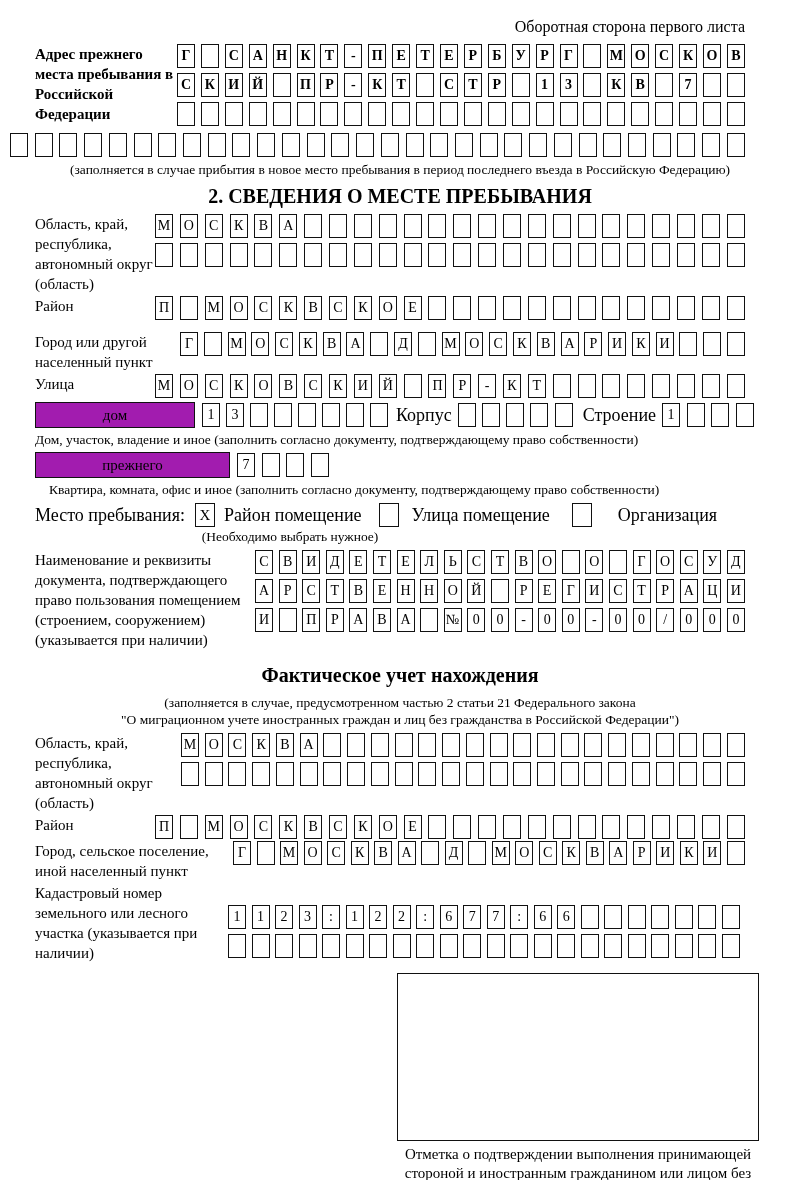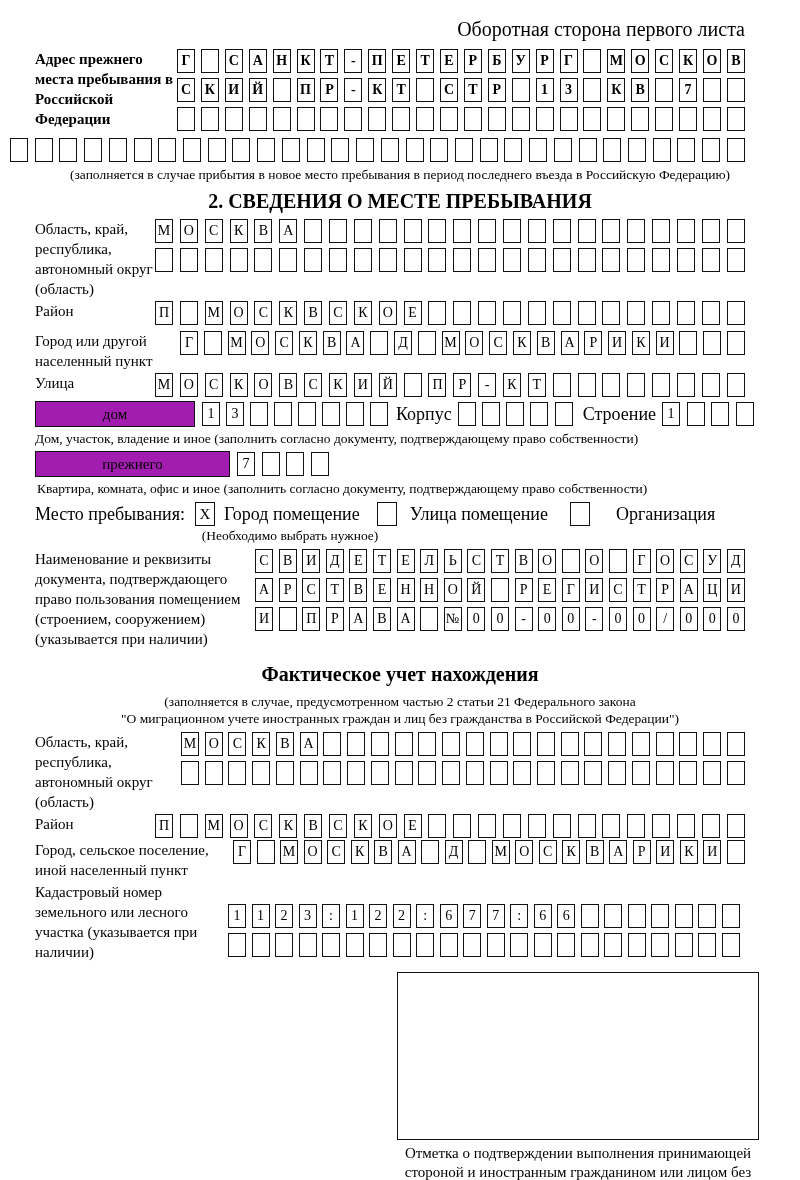--- a/index.html
+++ b/index.html
@@ -3,21 +3,21 @@
 <meta charset="utf-8">
 <style>
   html,body{margin:0;padding:0;background:#fff;}
   body{
     width:800px;height:1180px;overflow:hidden;position:relative;
     font-family:"Liberation Serif","DejaVu Serif",serif;color:#000;
     -webkit-font-smoothing:antialiased;
   }
   .page{position:relative;width:800px;height:1180px;}
   .title{
-    text-align:right;padding:18px 55px 0 0;font-size:20px;
+    text-align:right;padding:18px 55px 0 0;font-size:16px;
   }
   .frow{display:flex;align-items:flex-start;}
   .flabel{font-size:15px;line-height:20px;flex:0 0 auto;}
   .pl35{padding-left:35px;}
   .cells{display:flex;justify-content:space-between;flex:0 0 auto;}
   .cell{
     width:16px;height:22px;border:1.5px solid #111;flex:0 0 auto;
     display:inline-flex;align-items:center;justify-content:center;
     font-size:14px;line-height:1;background:#fff;
   }
@@ -243,21 +243,21 @@
         <span class="cell"></span>
         <span class="cell"></span>
         <span class="cell"></span>
         <span class="cell"></span>
         <span class="cell"></span>
         <span class="cell"></span>
         <span class="cell"></span>
       </div>
   </div>
 
-  <div class="frow pl35" style="margin-top:6px;">
+  <div class="frow pl35" style="margin-top:12px;">
     <div class="flabel" style="width:145px;">Город или другой населенный пункт</div>
     <div class="cells" style="width:565px;">
         <span class="cell">Г</span>
         <span class="cell"></span>
         <span class="cell">М</span>
         <span class="cell">О</span>
         <span class="cell">С</span>
         <span class="cell">К</span>
         <span class="cell">В</span>
         <span class="cell">А</span>
@@ -342,26 +342,26 @@
 
   <div class="frow pl35" style="margin-top:4px;align-items:center;">
     <div class="widebox" style="width:193px;">прежнего</div>
     <div class="cells" style="width:92px;margin-left:7px;">
         <span class="cell">7</span>
         <span class="cell"></span>
         <span class="cell"></span>
         <span class="cell"></span>
       </div>
   </div>
-  <div class="note" style="padding-left:37px;margin-top:3px;">Квартира, комната, офис и иное (заполнить согласно документу, подтверждающему право собственности)</div>
+  <div class="note" style="padding-left:49px;margin-top:3px;">Квартира, комната, офис и иное (заполнить согласно документу, подтверждающему право собственности)</div>
 
   <div class="frow pl35" style="margin-top:5px;align-items:center;">
     <div class="opt">Место пребывания:</div>
     <div class="chk" style="margin-left:10px;">X</div>
-    <div class="opt" style="margin-left:9px;">Город помещение</div>
+    <div class="opt" style="margin-left:9px;">Район помещение</div>
     <div class="chk" style="margin-left:17px;"></div>
     <div class="opt" style="margin-left:13px;">Улица помещение</div>
     <div class="chk" style="margin-left:22px;"></div>
     <div class="opt" style="margin-left:26px;">Организация</div>
   </div>
   <div class="note" style="margin-left:165px;width:250px;text-align:center;margin-top:1px;">(Необходимо выбрать нужное)</div>
 
   <div class="frow pl35" style="margin-top:5px;">
     <div class="flabel" style="width:220px;">Наименование и реквизиты документа, подтверждающего право пользования помещением (строением, сооружением) (указывается при наличии)</div>
     <div class="cellcol">

